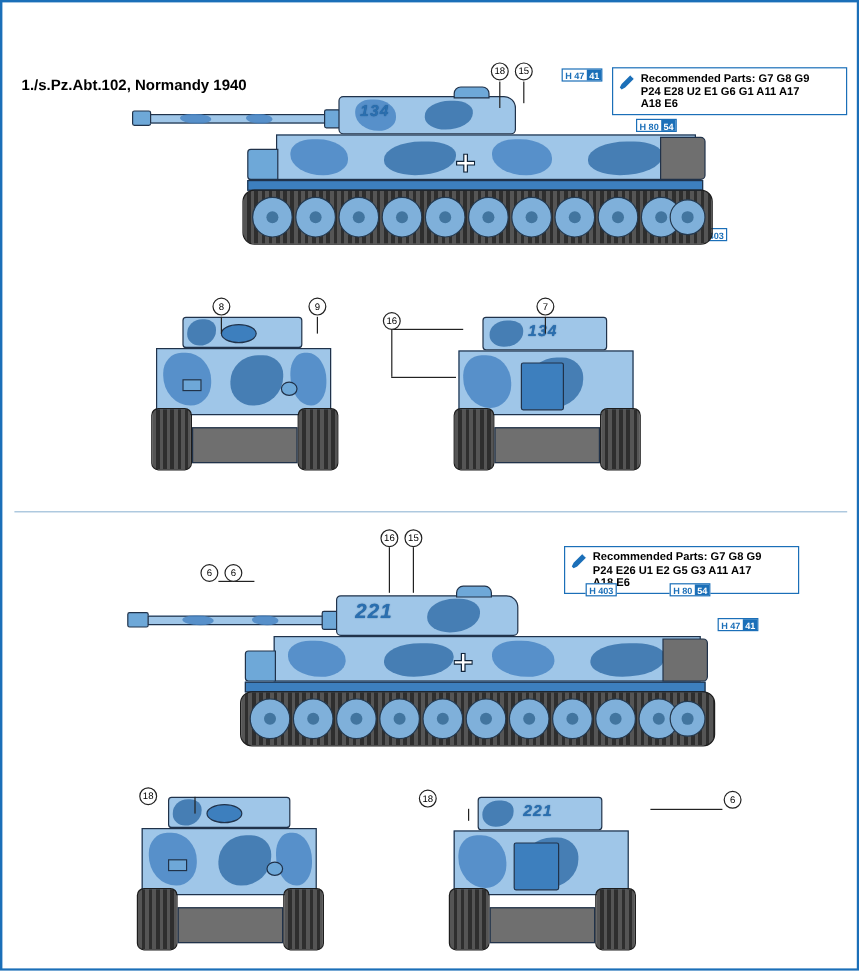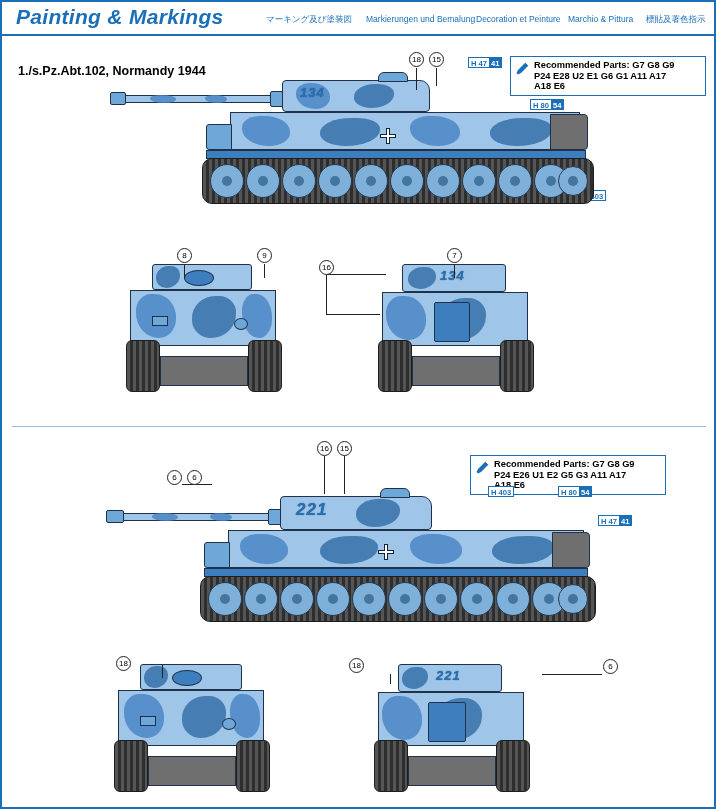--- a/index.html
+++ b/index.html
@@ -140,30 +140,22 @@
   .divider{
     position:absolute;left:10px;width:694px;height:1px;background:#9bbcd8;
   }
   .fv-body{position:absolute;box-sizing:border-box;}
 </style>
 </head>
 <body>
 
 <div id="page">
 
-  <div id="header">
-    <div id="title">Painting &amp; Markings</div>
-    <div class="htrans" id="ht-jp">マーキング及び塗装図</div>
-    <div class="htrans" id="ht-de">Markierungen und Bemalung</div>
-    <div class="htrans" id="ht-fr">Decoration et Peinture</div>
-    <div class="htrans" id="ht-it">Marchio &amp; Pittura</div>
-    <div class="htrans" id="ht-cn">標貼及著色指示</div>
-  </div>
-
-  <div class="section-caption" id="cap1">1./s.Pz.Abt.102, Normandy 1944</div>
+
+  <div class="section-caption" id="cap1">1./s.Pz.Abt.102, Normandy 1940</div>
 
   <div class="parts-box" id="parts1">
     <svg class="pencil-icon" viewBox="0 0 20 20">
       <path d="M2 16 L4 12 L14 2 L18 6 L8 16 L4 18 Z" fill="#1b6fb8"></path>
       <path d="M14 2 L18 6" stroke="#fff" stroke-width="1.2"></path>
     </svg>
     <div class="parts-text">
       <div>Recommended Parts: G7 G8 G9</div>
       <div>P24 E28 U2 E1 G6 G1 A11 A17</div>
       <div>A18 E6</div>

